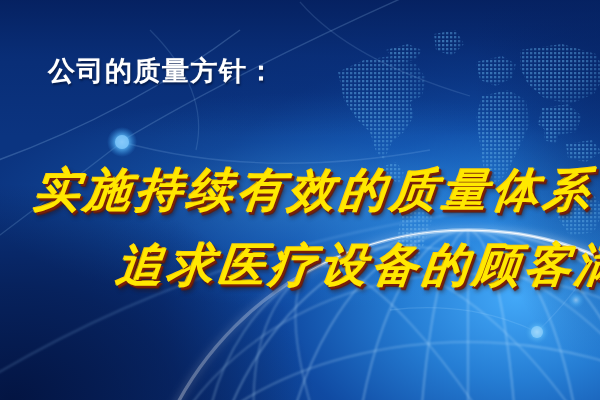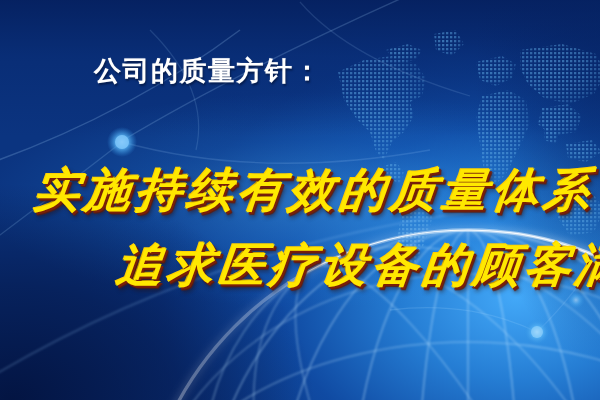--- a/index.html
+++ b/index.html
@@ -109,21 +109,20 @@
     top: 53px;
     font-size: 27px;
     font-weight: bold;
     color: #ffffff;
     letter-spacing: 1.5px;
     white-space: nowrap;
     text-shadow:
       1px 2px 2px rgba(3,20,60,0.75),
       0 0 1px rgba(255,255,255,0.5);
     font-family: "DejaVu Sans", "Liberation Sans", sans-serif;
-    margin-left: 46px;
   }
 
   .policy-line {
     position: absolute;
     white-space: nowrap;
     font-size: 46px;
     font-weight: bold;
     font-style: italic;
     letter-spacing: 5px;
     color: #ffe800;

